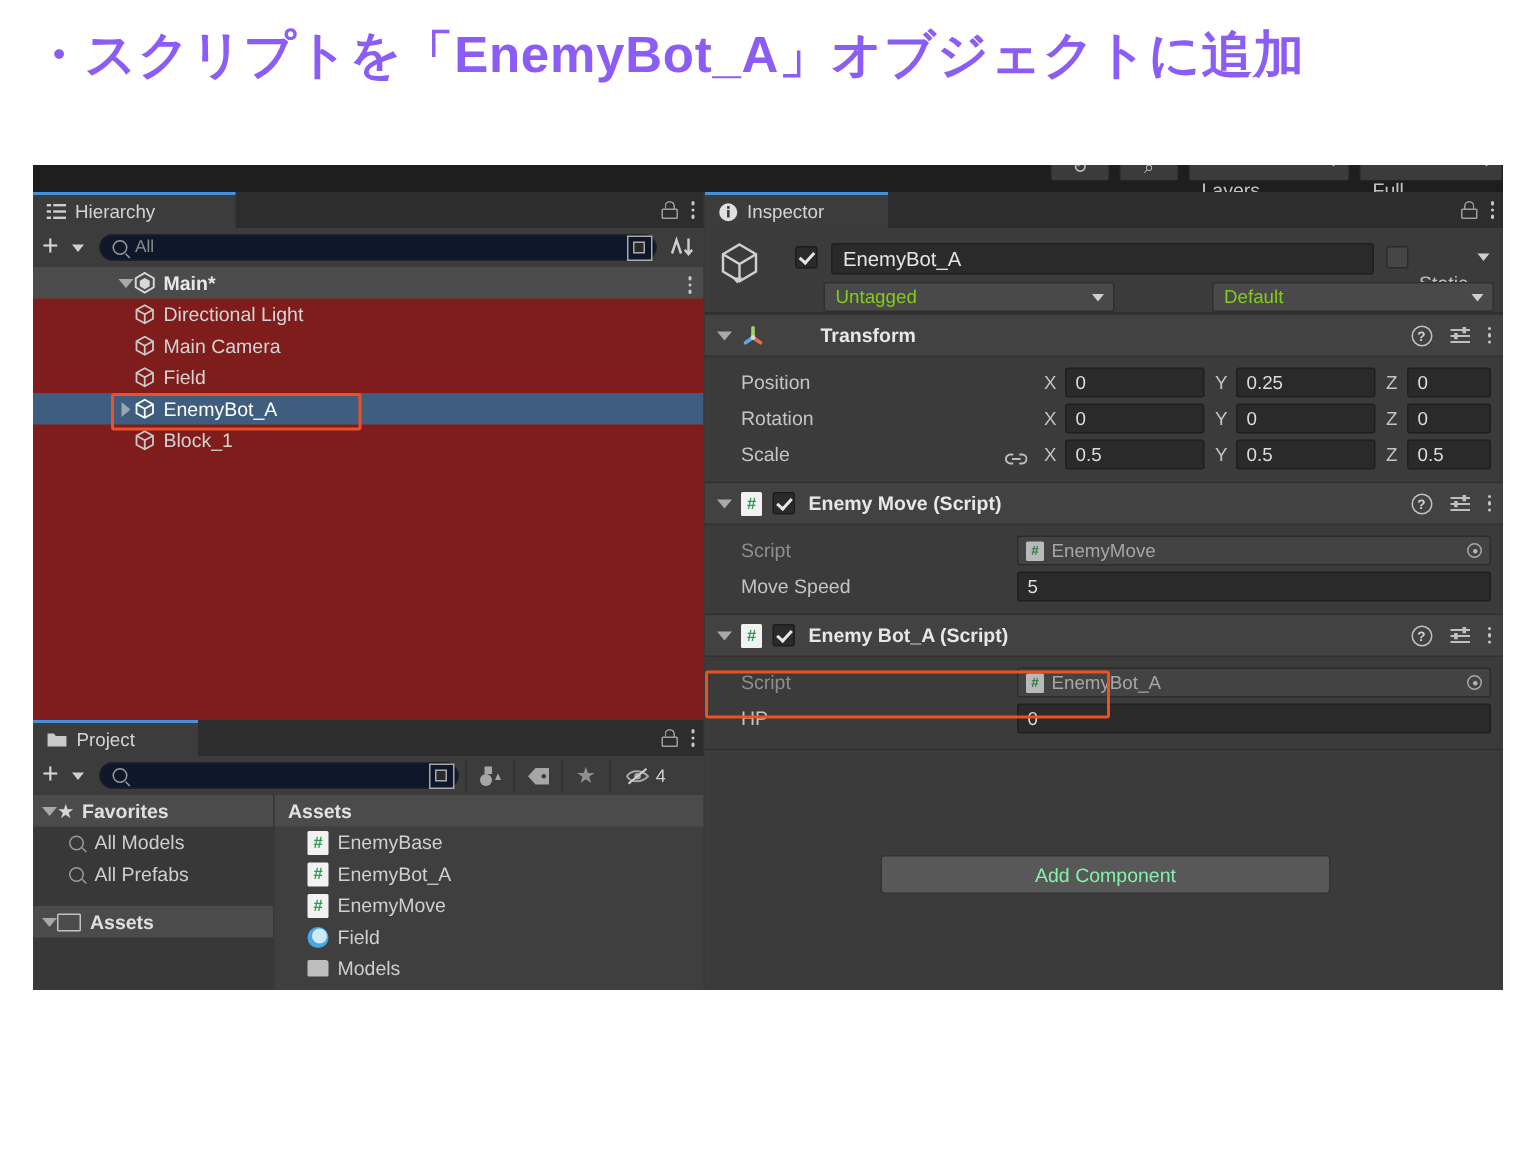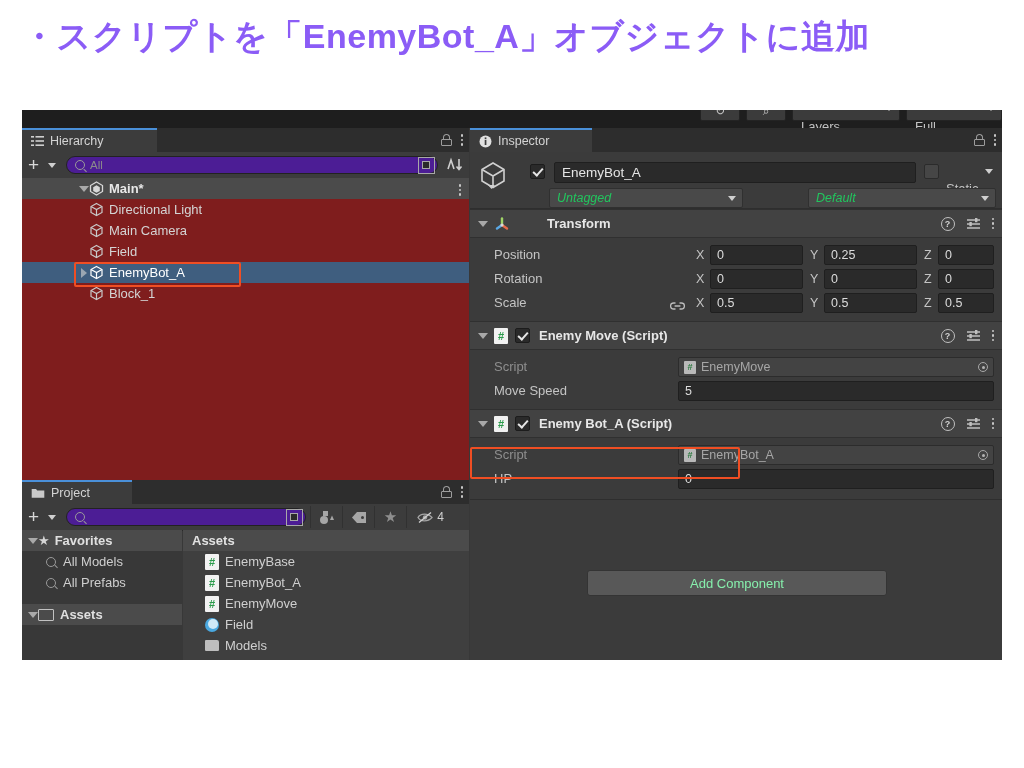--- a/index.html
+++ b/index.html
@@ -50,21 +50,21 @@
     border:1.4px solid #c8c8c8;border-bottom:none;border-radius:4px 4px 0 0;box-sizing:border-box;}
   .kebab{display:flex;flex-direction:column;gap:2px;align-items:center;}
   .kebab i{width:2.5px;height:2.5px;background:#c8c8c8;border-radius:50%;display:block;}
 
   
   .hier-tools{position:relative;height:26px;background:#3c3c3c;border-bottom:1px solid #2a2a2a;}
   .plus{position:absolute;left:6px;top:3px;font-size:19px;line-height:19px;color:#d8d8d8;font-weight:400;}
   .mini-caret{position:absolute;border-left:4px solid transparent;border-right:4px solid transparent;
     border-top:5px solid #cfcfcf;}
   .searchbox{
-    position:absolute;top:4px;height:18px;background:#4c1d95;border:1px solid #222;
+    position:absolute;top:4px;height:18px;background:#0f172a;border:1px solid #222;
     border-radius:9px;box-sizing:border-box;display:flex;align-items:center;padding-left:8px;
     color:#8b8b8b;font-size:11.5px;
   }
   .mag{width:8px;height:8px;border:1.4px solid #9a9a9a;border-radius:50%;
        position:relative;display:inline-block;margin-right:5px;flex:none;}
   .mag:after{content:"";position:absolute;right:-3px;bottom:-2px;width:4px;height:1.4px;
        background:#9a9a9a;transform:rotate(45deg);}
   .sq-btn{position:absolute;width:17px;height:17px;border:1.3px solid #a8a8a8;box-sizing:border-box;}
   .sq-btn:after{content:"";position:absolute;left:3px;top:3px;width:8px;height:8px;
        border:1.3px solid #a8a8a8;box-sizing:border-box;background:#2a2a2a;}
@@ -106,21 +106,21 @@
   .goicon{position:absolute;left:8px;top:8px;width:30px;height:30px;}
   .chk{width:15px;height:15px;background:#2a2a2a;border:1px solid #1c1c1c;box-sizing:border-box;
        position:relative;border-radius:2px;flex:none;}
   .chk.on:after{content:"";position:absolute;left:4px;top:1px;width:4px;height:8px;
        border:solid #e6e6e6;border-width:0 2px 2px 0;transform:rotate(42deg);}
   .chk.off{background:#464646;border-color:#2b2b2b;}
   .namefield{position:absolute;background:#2a2a2a;border:1px solid #1f1f1f;border-radius:2px;
        box-sizing:border-box;color:#e4e4e4;font-size:13.5px;display:flex;align-items:center;padding-left:7px;}
   .lbl{position:absolute;color:#c2c2c2;font-size:13px;margin-top:16px;}
   .dropdown{position:absolute;background:#494949;border:1px solid #303030;border-radius:2px;
-       box-sizing:border-box;color:#22c55e;font-size:12.5px;display:flex;align-items:center;padding-left:7px;font-style:italic;}
+       box-sizing:border-box;color:#84cc16;font-size:12.5px;display:flex;align-items:center;padding-left:7px;}
   .dd-caret{position:absolute;right:6px;top:50%;margin-top:-2px;border-left:4.5px solid transparent;
        border-right:4.5px solid transparent;border-top:5px solid #cfcfcf;}
 
   .comp-hdr{position:relative;height:27px;background:#424242;border-top:1px solid #303030;
        border-bottom:1px solid #303030;display:flex;align-items:center;}
   .comp-title{font-size:13px;font-weight:bold;color:#e7e7e7;white-space:nowrap;}
   .comp-right{position:absolute;right:8px;top:0;height:27px;display:flex;align-items:center;gap:11px;}
   .help-ico{width:14px;height:14px;border-radius:50%;border:1.4px solid #c0c0c0;box-sizing:border-box;
        display:flex;align-items:center;justify-content:center;font-size:9px;color:#d2d2d2;font-weight:bold;}
   .pre-ico{width:15px;height:13px;position:relative;}

